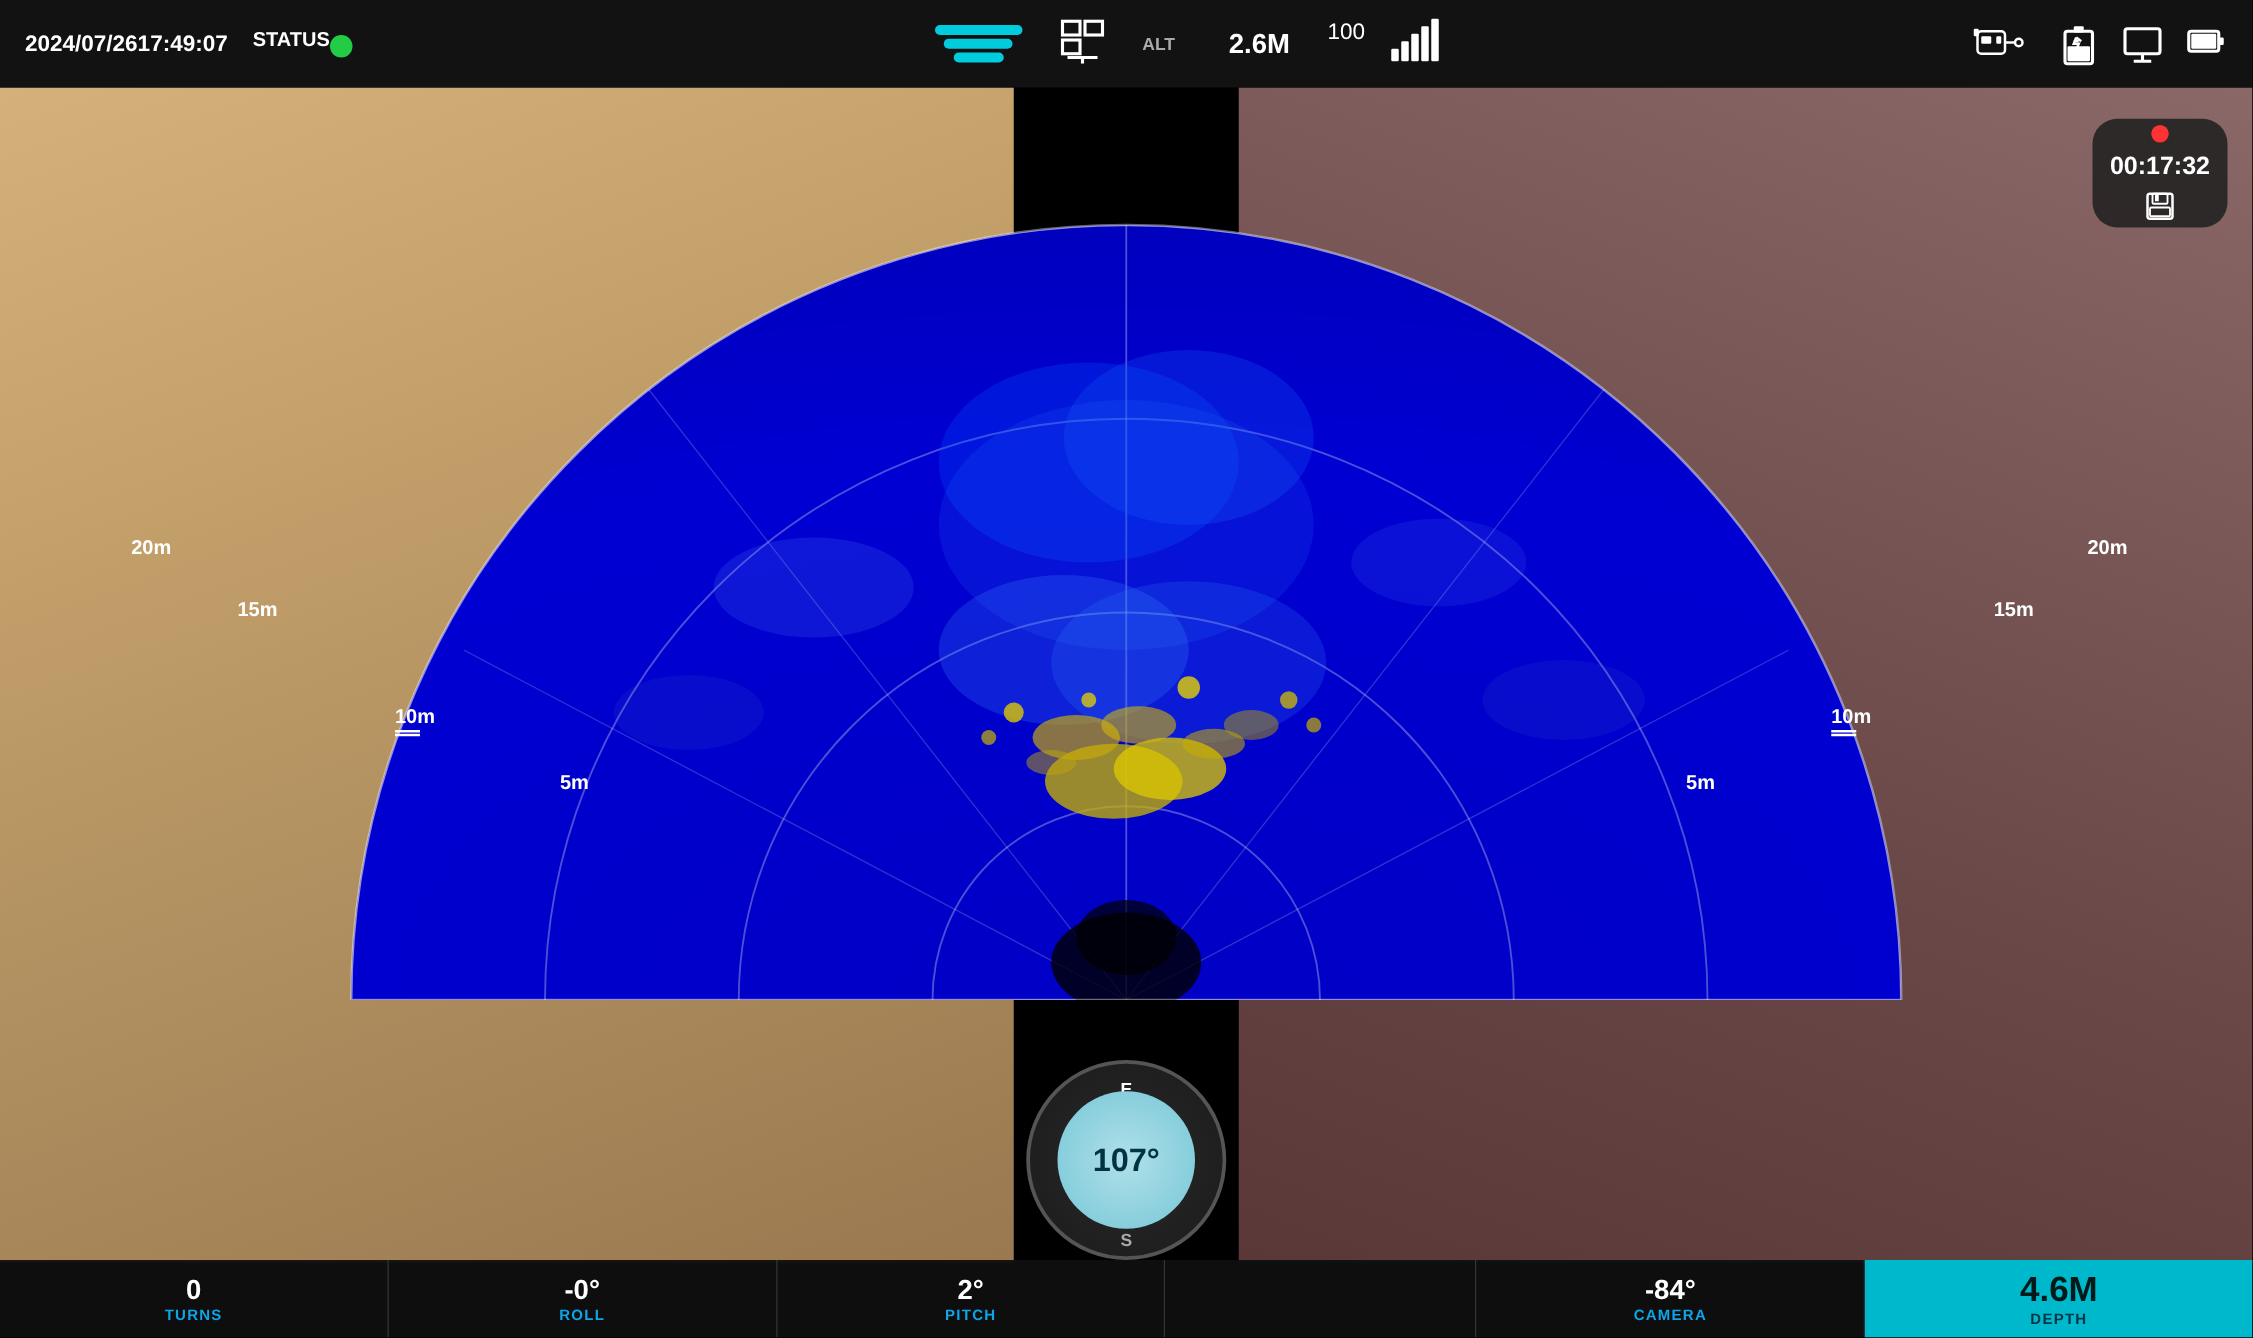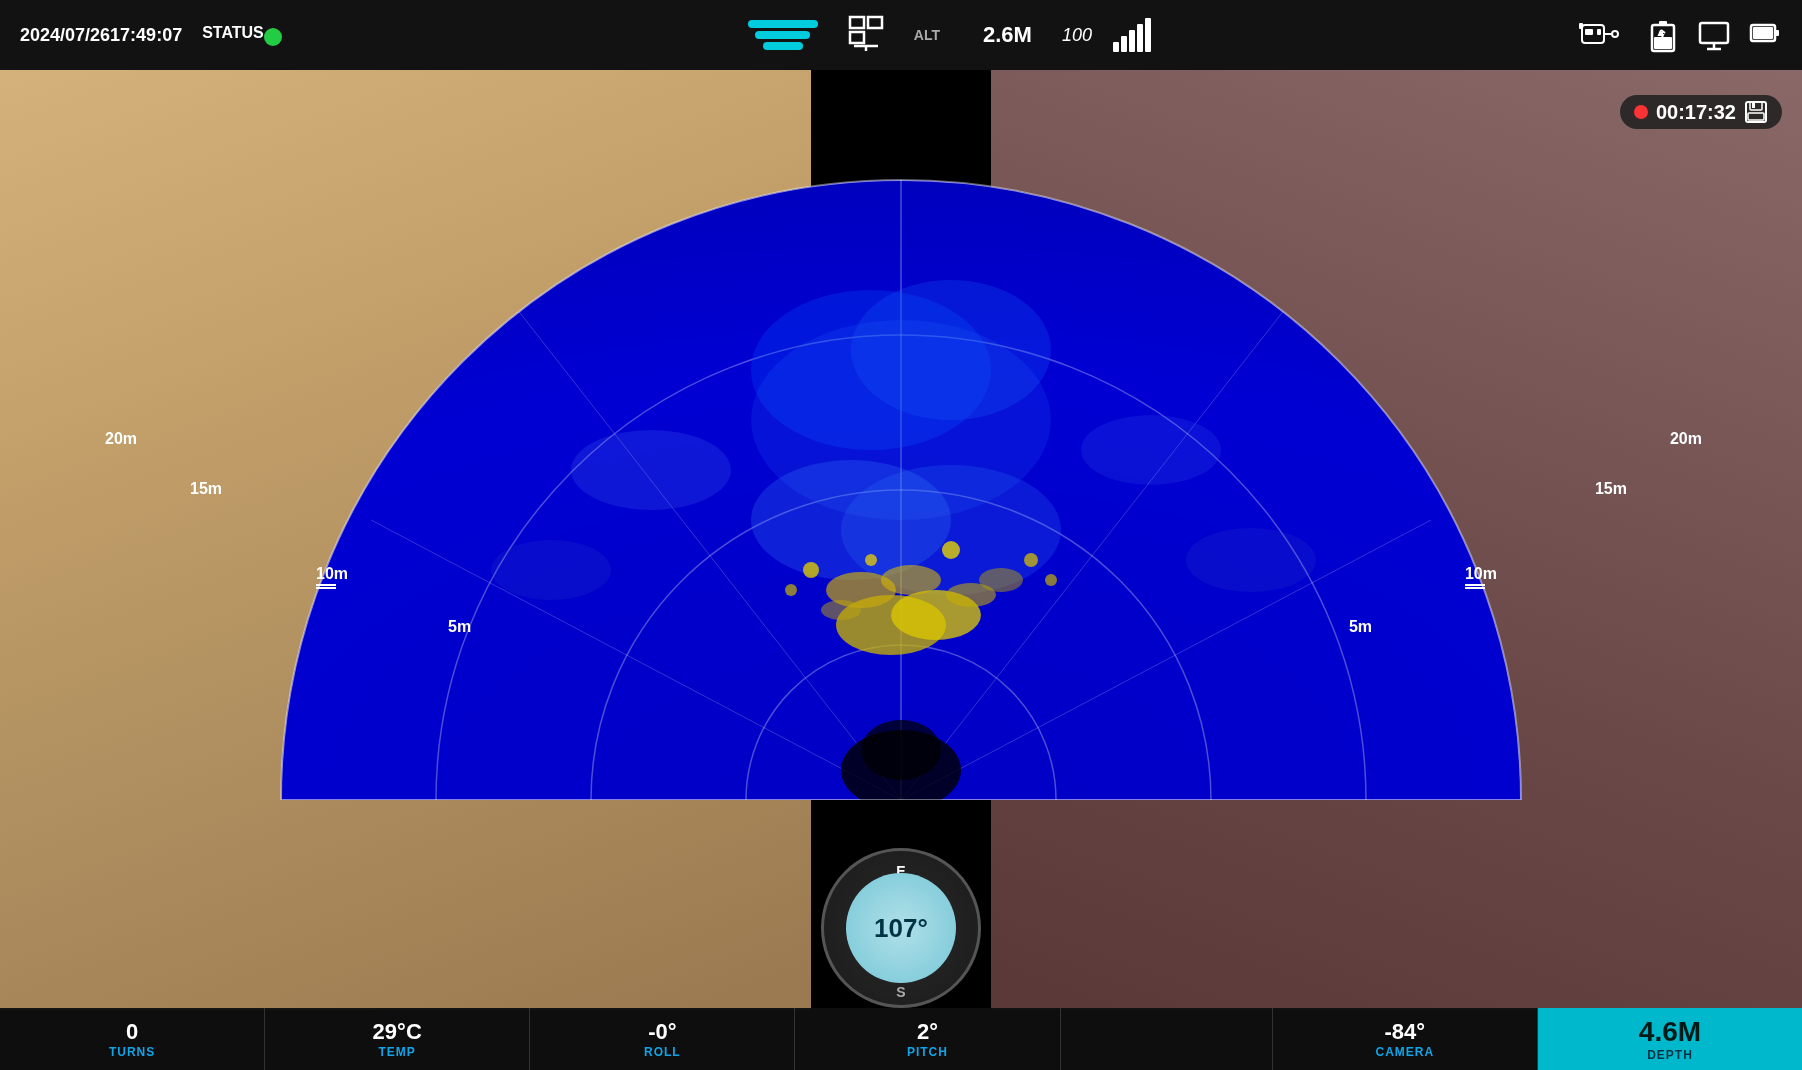--- a/index.html
+++ b/index.html
@@ -117,24 +117,23 @@
     }
 
     .alt-value {
       font-size: 22px;
       font-weight: bold;
       color: white;
     }
 
     .signal-bar-container {
       display: flex;
-      align-items: center;
+      align-items: flex-start;
       gap: 16px;
       height: 40px;
-      font-style: italic;
     }
 
     .signal-value {
       font-size: 18px;
       color: white;
       margin-right: 5px;
     }
 
     .signal-bars {
       display: flex;
@@ -212,20 +211,21 @@
       position: absolute;
       top: 95px;
       right: 20px;
       display: flex;
       align-items: center;
       gap: 8px;
       background: rgba(30, 30, 30, 0.85);
       border-radius: 20px;
       padding: 5px 14px;
       z-index: 10;
+      flex-direction: column;
     }
 
     .rec-dot {
       width: 14px;
       height: 14px;
       border-radius: 50%;
       background: #ff3333;
     }
 
     .rec-time {
@@ -570,24 +570,20 @@
     <span class="compass-s">S</span>
   </div>
 </div>
 
 <div class="bottom-bar">
   <div class="bottom-item">
     <span class="bottom-value">0</span>
     <span class="bottom-label">TURNS</span>
   </div>
   <div class="bottom-item">
-    <span class="bottom-value">29°C</span>
-    <span class="bottom-label">TEMP</span>
-  </div>
-  <div class="bottom-item">
     <span class="bottom-value">-0°</span>
     <span class="bottom-label">ROLL</span>
   </div>
   <div class="bottom-item">
     <span class="bottom-value">2°</span>
     <span class="bottom-label">PITCH</span>
   </div>
 
   <div class="bottom-item" style="flex:0.8;"></div>
   <div class="bottom-item">

